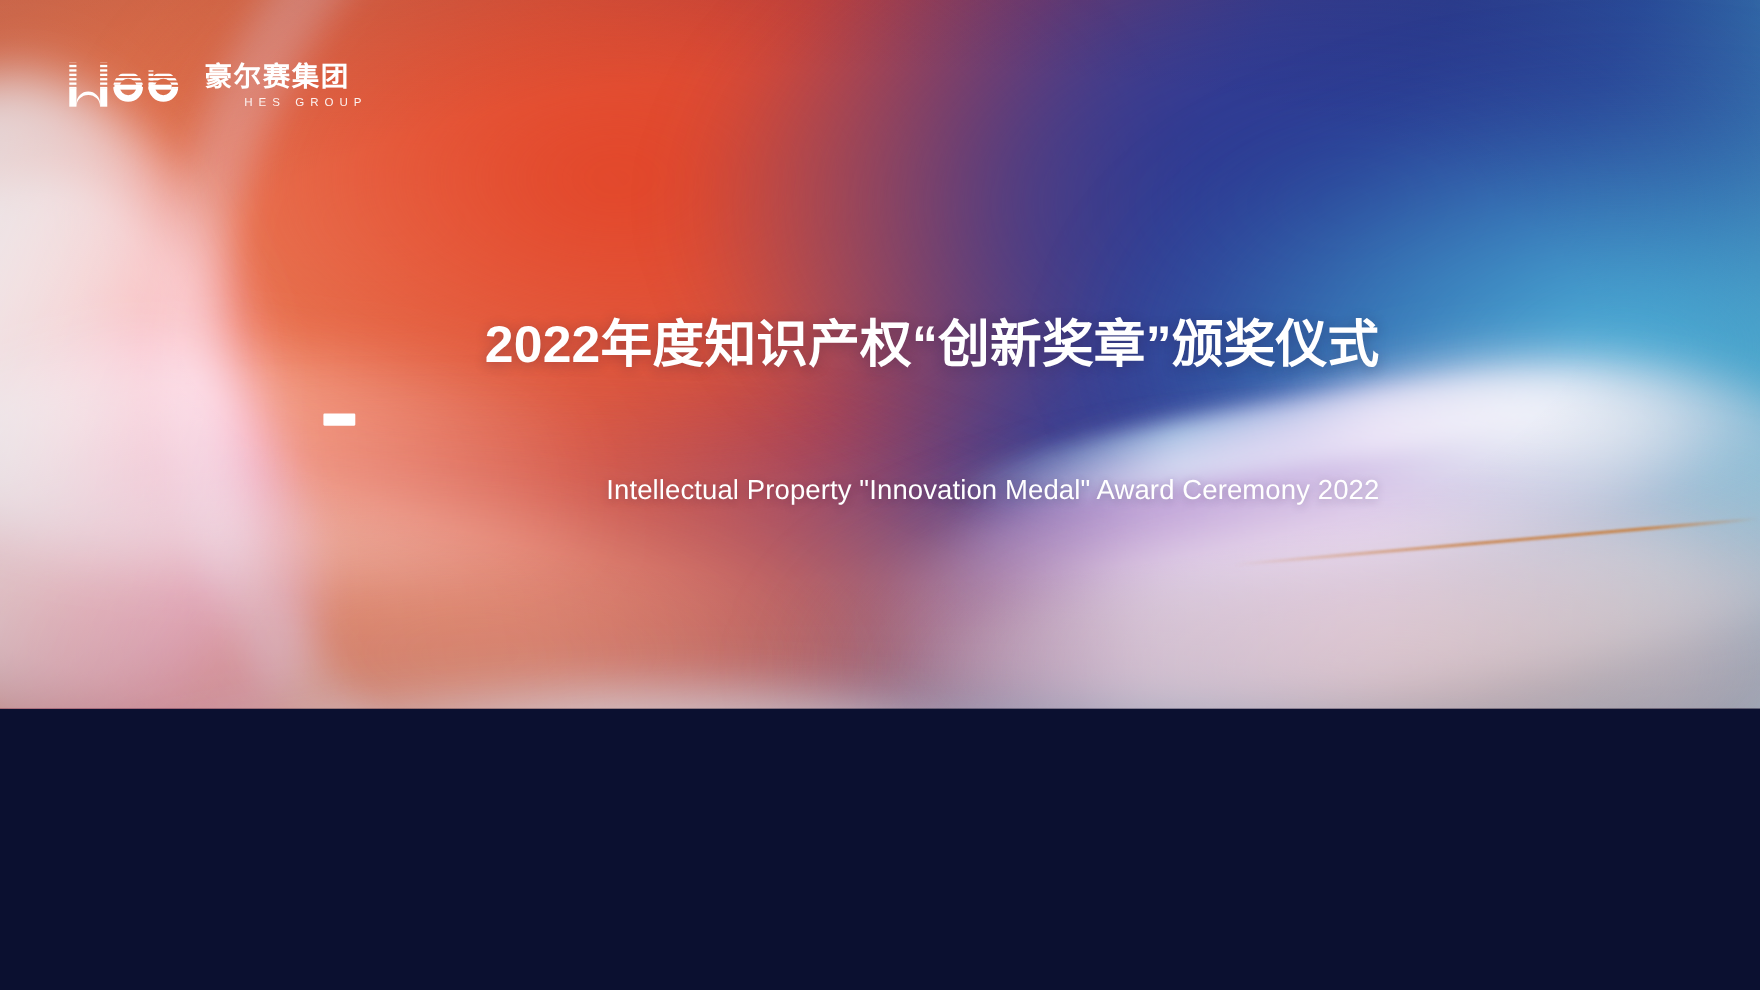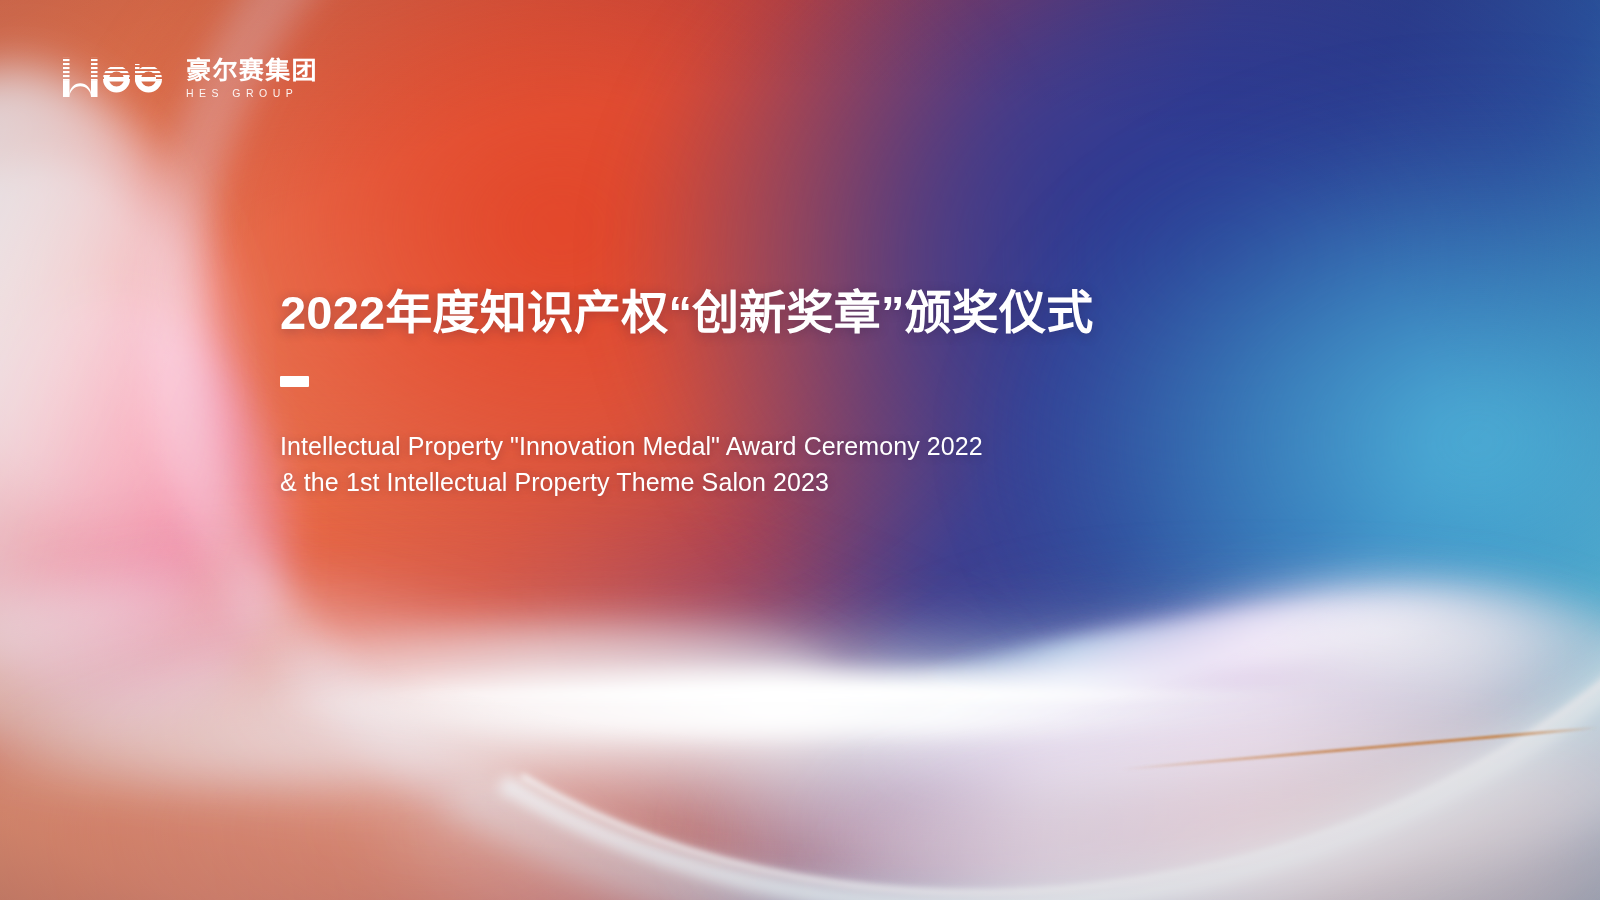--- a/index.html
+++ b/index.html
@@ -8,21 +8,21 @@
   html, body {
     width:1600px; height:900px;
     overflow:hidden;
     background:#0b1030;
     font-family:"Liberation Sans", sans-serif;
   }
 
   
   #banner {
     position:relative;
-    width:1600px; height:900px;
+    width:1600px; height:644px;
     overflow:hidden;
     isolation:isolate;
   }
 
   
   .bg-base {
     position:absolute; inset:0;
     background:
       linear-gradient(118deg,
         #f0835a 0%,
@@ -407,28 +407,30 @@
     font-size:25px; font-weight:700; color:#fff;
     letter-spacing:.055em; line-height:1;
     white-space:nowrap;
   }
   .logo-en {
     font-family:"Liberation Sans", sans-serif;
     font-size:10.5px; font-weight:400;
     color:rgba(255,255,255,.92);
     letter-spacing:.52em; line-height:1;
     white-space:nowrap;
+    margin-left:36px;
   }
 
   
   .headline-block {
     position:absolute;
-    left:280px; top:282px;
+    left:294px; top:282px;
     width:960px;
     z-index:6;
+    text-align:right;
   }
   .title-line {
     font-family:"Liberation Sans", sans-serif;
     font-size:47px;
     font-weight:700;
     color:#fff;
     line-height:1.34;
     letter-spacing:.004em;
     white-space:nowrap;
     text-shadow:0 2px 12px rgba(40,24,60,.30);
@@ -558,16 +560,15 @@
     <div class="logo-cn-wrap">
       <div class="logo-cn">豪尔赛集团</div>
       <div class="logo-en">HES GROUP</div>
     </div>
   </div>
 
   <div class="headline-block">
     <div class="title-line">2022年度知识产权“创新奖章”颁奖仪式</div>
     <div class="rule"></div>
     <div class="sub-line">Intellectual Property "Innovation Medal" Award Ceremony 2022</div>
-    <div class="sub-line">&amp;  the 1st Intellectual Property Theme Salon 2023</div>
   </div>
 
 </div>
 
 </body></html>

